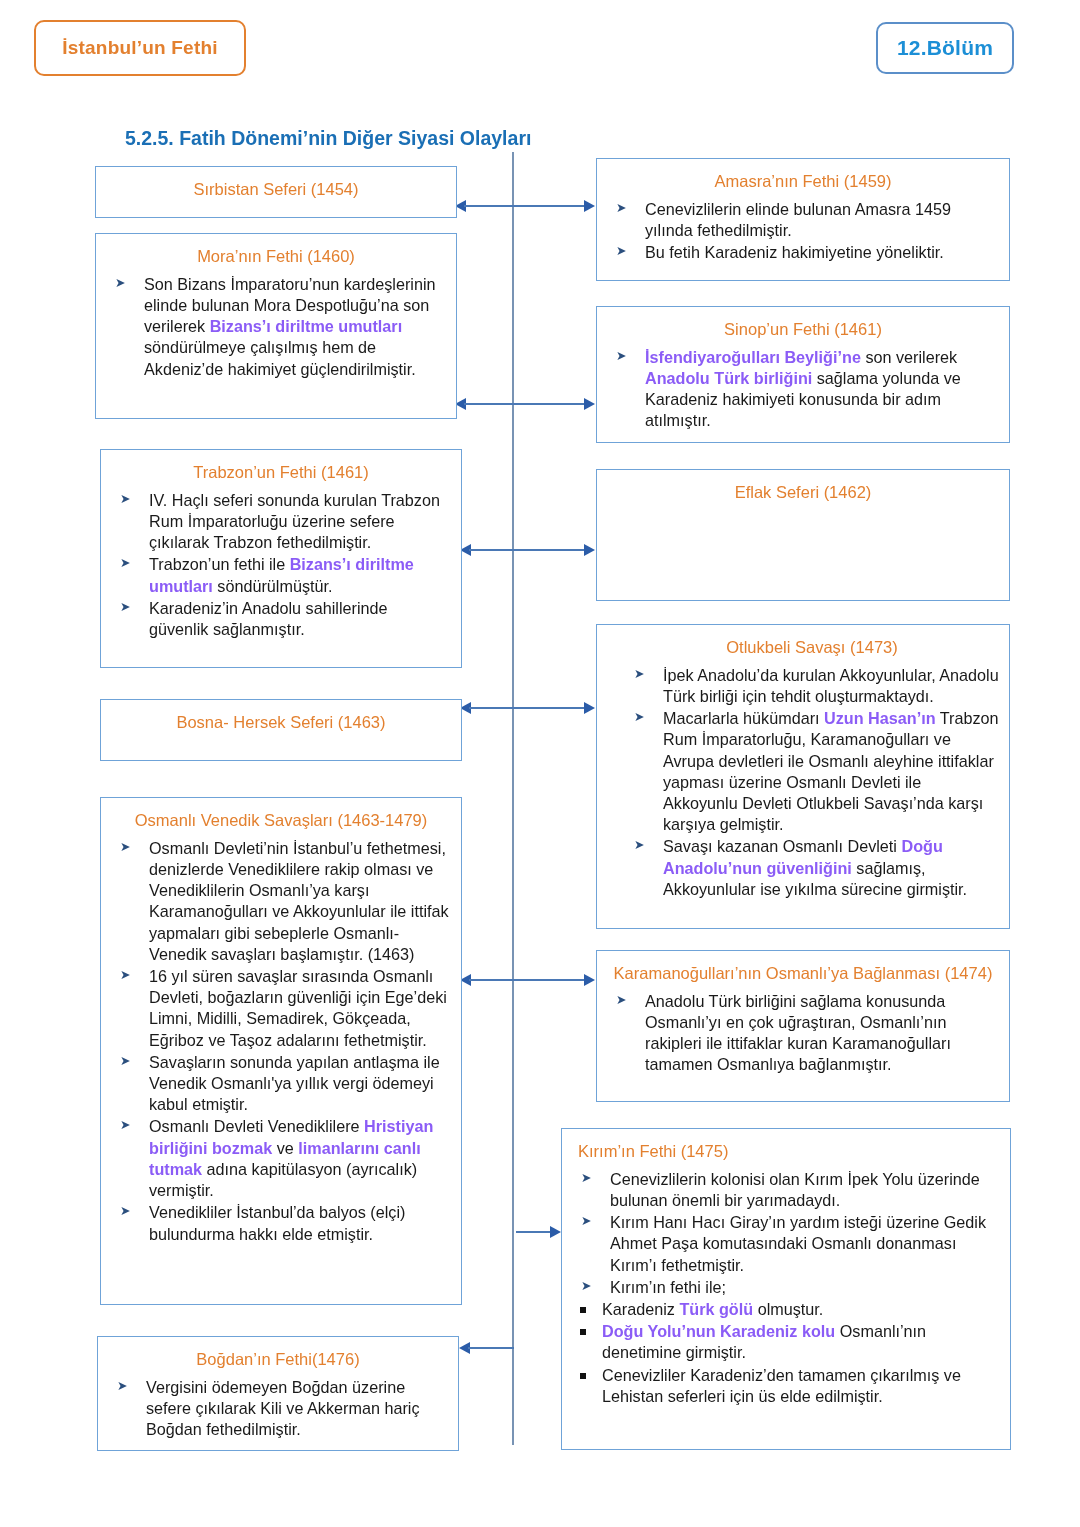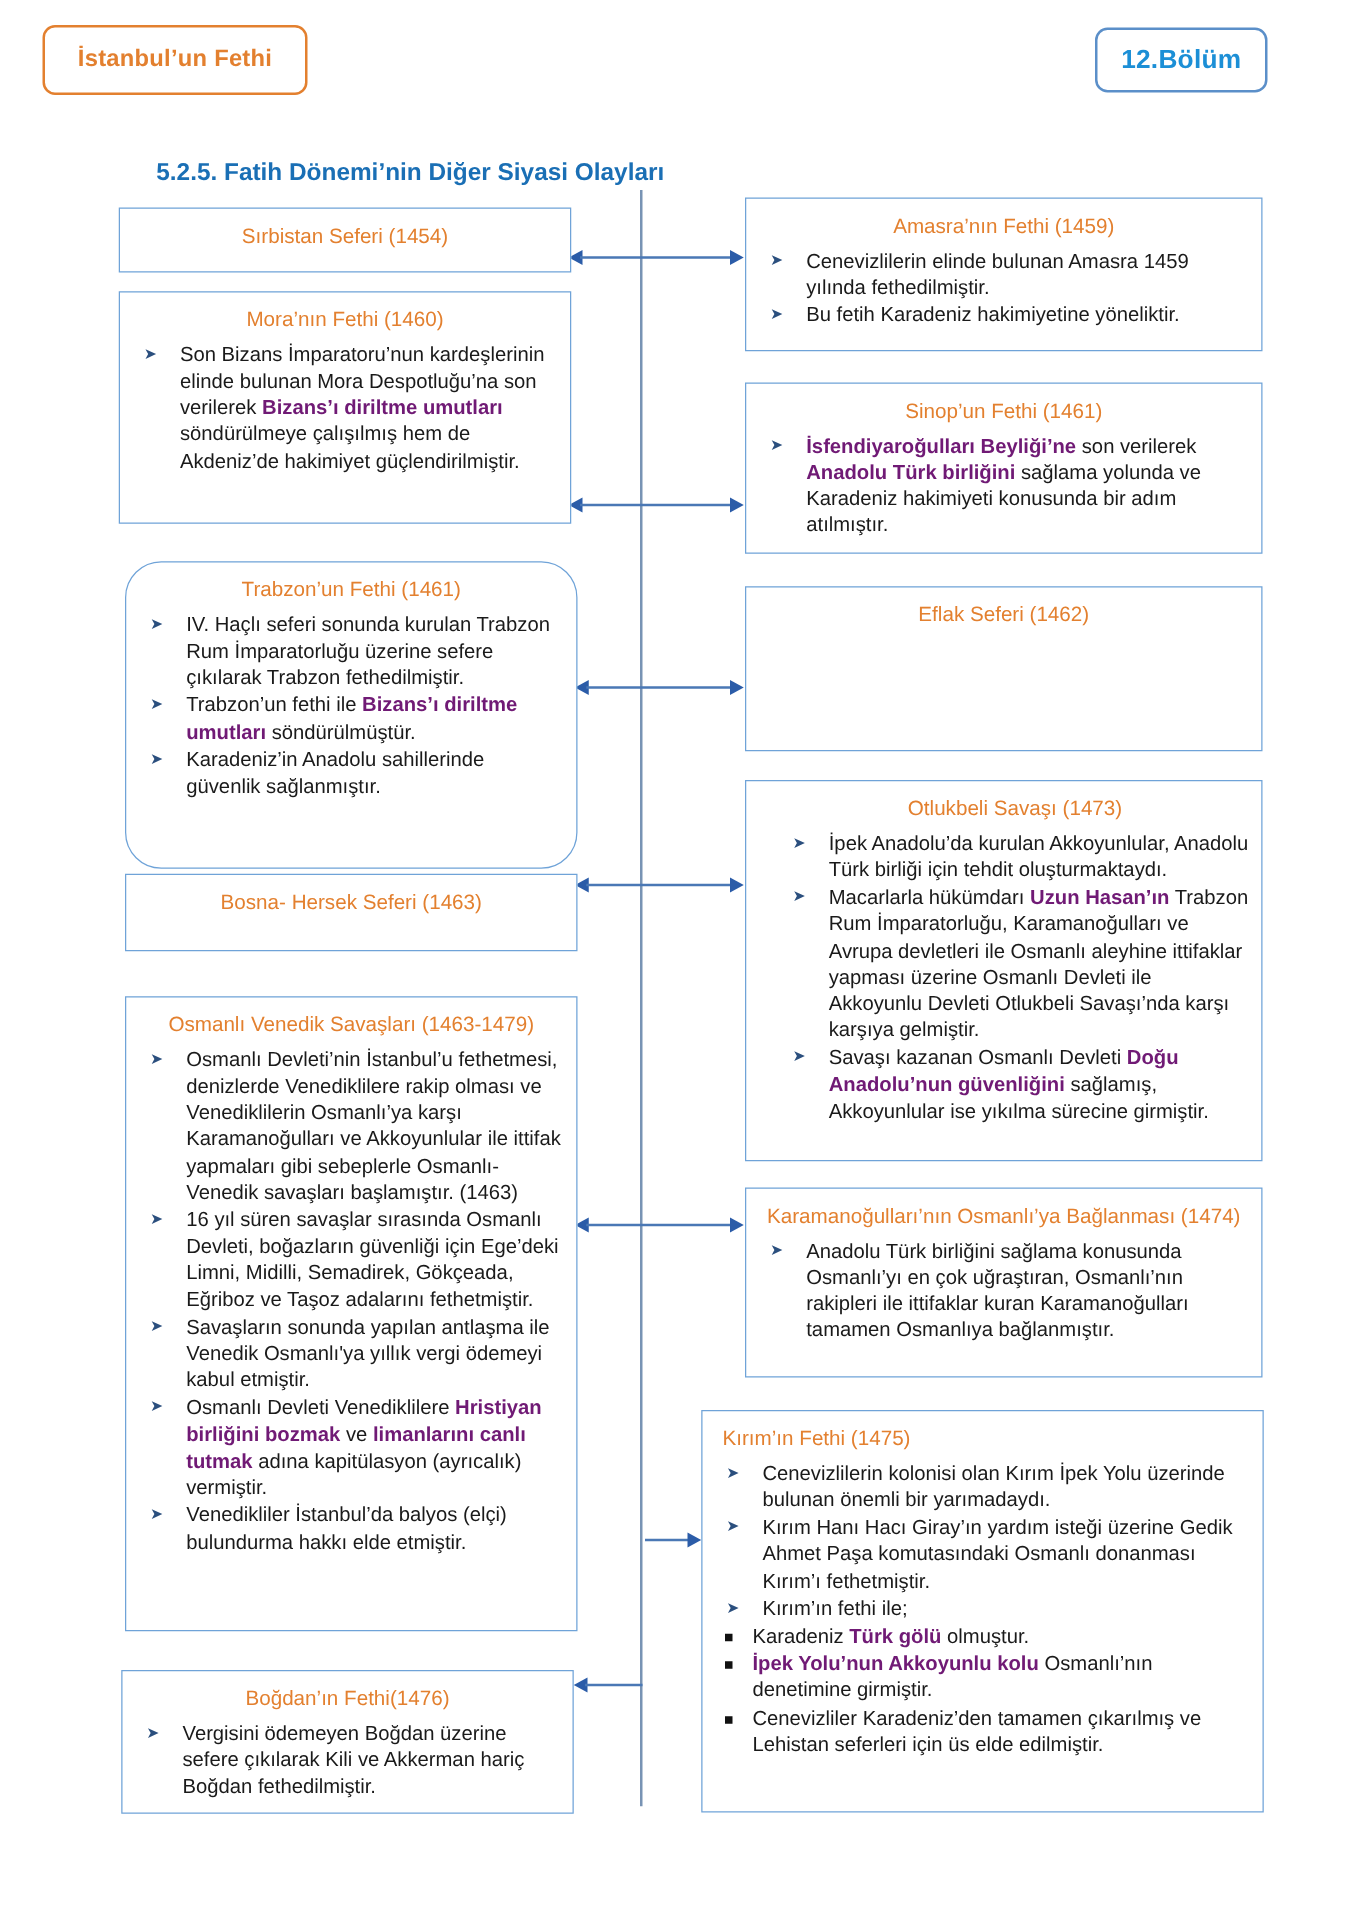--- a/index.html
+++ b/index.html
@@ -146,26 +146,26 @@
   }
   ul.subbullets > li::before {
     content: "";
     position: absolute;
     left: 8px;
     top: 8px;
     width: 6px;
     height: 6px;
     background: #111111;
   }
-  .hl { color: #701a75; font-weight: bold; }
+  .hl { color: #8b5cf6; font-weight: bold; }
 
   
   #box-sirbistan   { left: 95px;  top: 166px;  width: 362px; height: 52px; }
   #box-mora        { left: 95px;  top: 233px;  width: 362px; height: 186px; }
-  #box-trabzon     { left: 100px; top: 449px;  width: 362px; height: 246px; border-radius: 29px; }
+  #box-trabzon     { left: 100px; top: 449px;  width: 362px; height: 219px; }
   #box-bosna       { left: 100px; top: 699px;  width: 362px; height: 62px; }
   #box-venedik     { left: 100px; top: 797px;  width: 362px; height: 508px; }
   #box-bogdan      { left: 97px;  top: 1336px; width: 362px; height: 115px; }
 
   #box-amasra      { left: 596px; top: 158px;  width: 414px; height: 123px; }
   #box-sinop       { left: 596px; top: 306px;  width: 414px; height: 137px; }
   #box-eflak       { left: 596px; top: 469px;  width: 414px; height: 132px; }
   #box-otlukbeli   { left: 596px; top: 624px;  width: 414px; height: 305px; padding-left: 28px; }
   #box-karaman     { left: 596px; top: 950px;  width: 414px; height: 152px; }
   #box-kirim       { left: 561px; top: 1128px; width: 450px; height: 322px; }
@@ -303,16 +303,16 @@
 
 <div class="box" id="box-kirim">
   <div class="box-title left-align">Kırım’ın Fethi (1475)</div>
   <ul class="bullets">
       <li><span>Cenevizlilerin kolonisi olan Kırım İpek Yolu üzerinde bulunan önemli bir yarımadaydı.</span></li>
       <li><span>Kırım Hanı Hacı Giray’ın yardım isteği üzerine Gedik Ahmet Paşa komutasındaki Osmanlı donanması Kırım’ı fethetmiştir.</span></li>
       <li><span>Kırım’ın fethi ile;</span></li>
     </ul>
   <ul class="subbullets">
       <li><span>Karadeniz </span><span class="hl">Türk gölü</span><span> olmuştur.</span></li>
-      <li><span class="hl">İpek Yolu’nun Akkoyunlu kolu</span><span> Osmanlı’nın denetimine girmiştir.</span></li>
+      <li><span class="hl">Doğu Yolu’nun Karadeniz kolu</span><span> Osmanlı’nın denetimine girmiştir.</span></li>
       <li><span>Cenevizliler Karadeniz’den tamamen çıkarılmış ve Lehistan seferleri için üs elde edilmiştir.</span></li>
     </ul>
 </div>
 
 </body></html>

